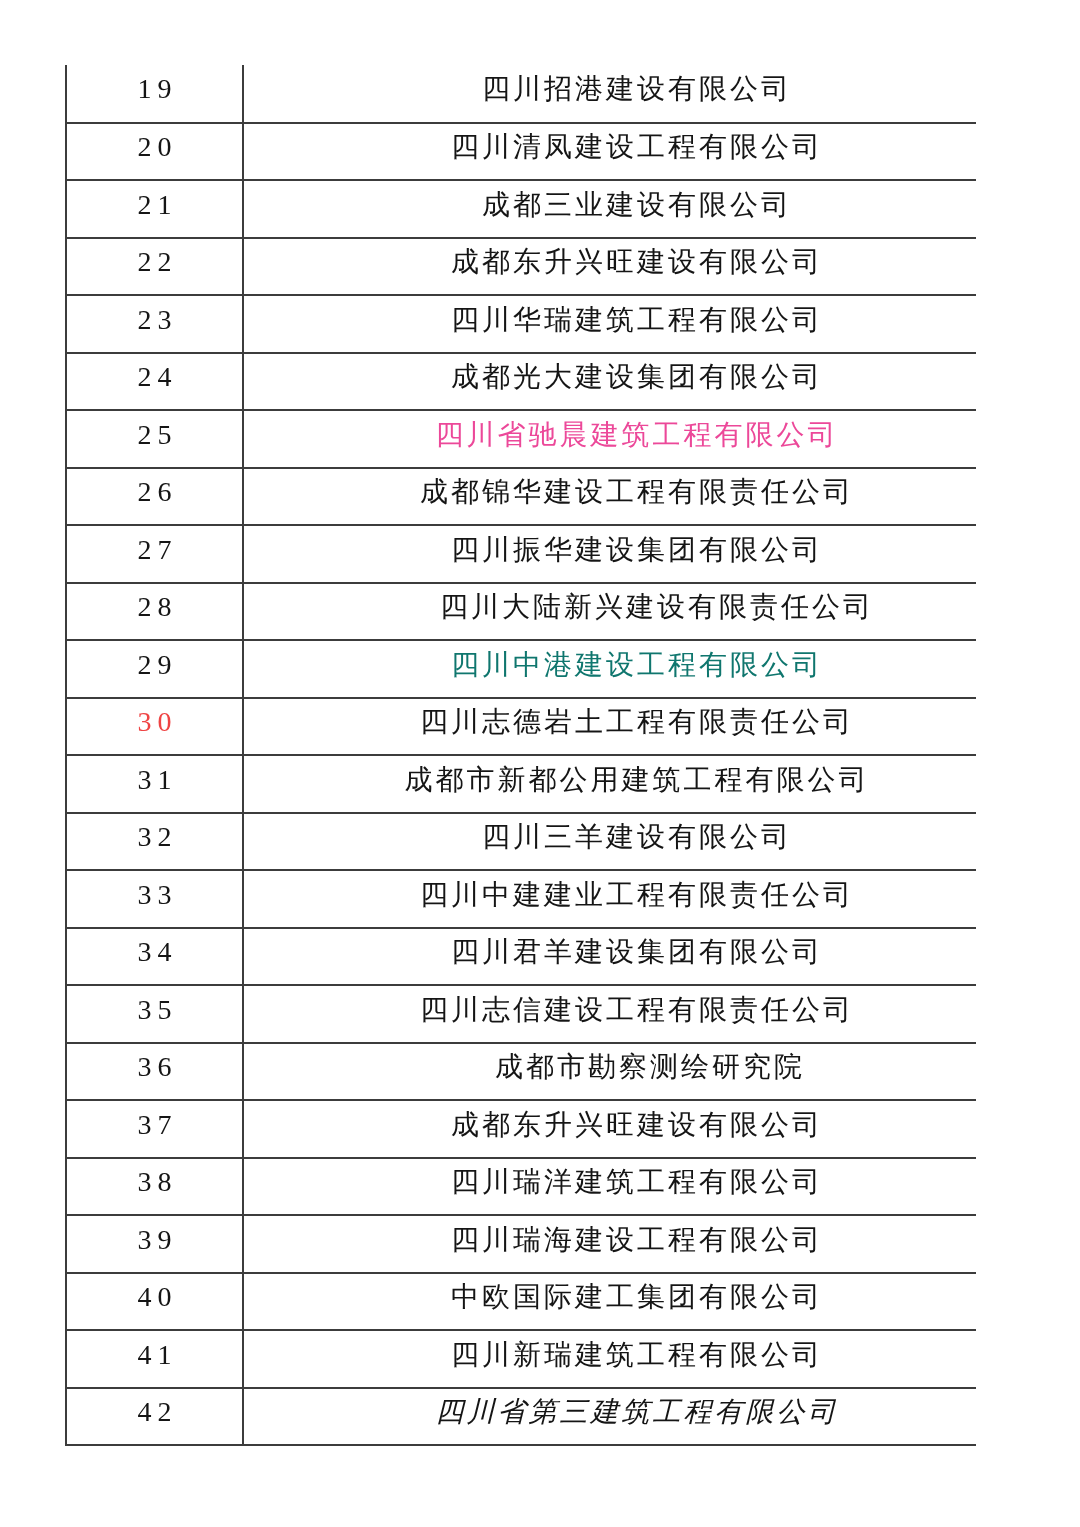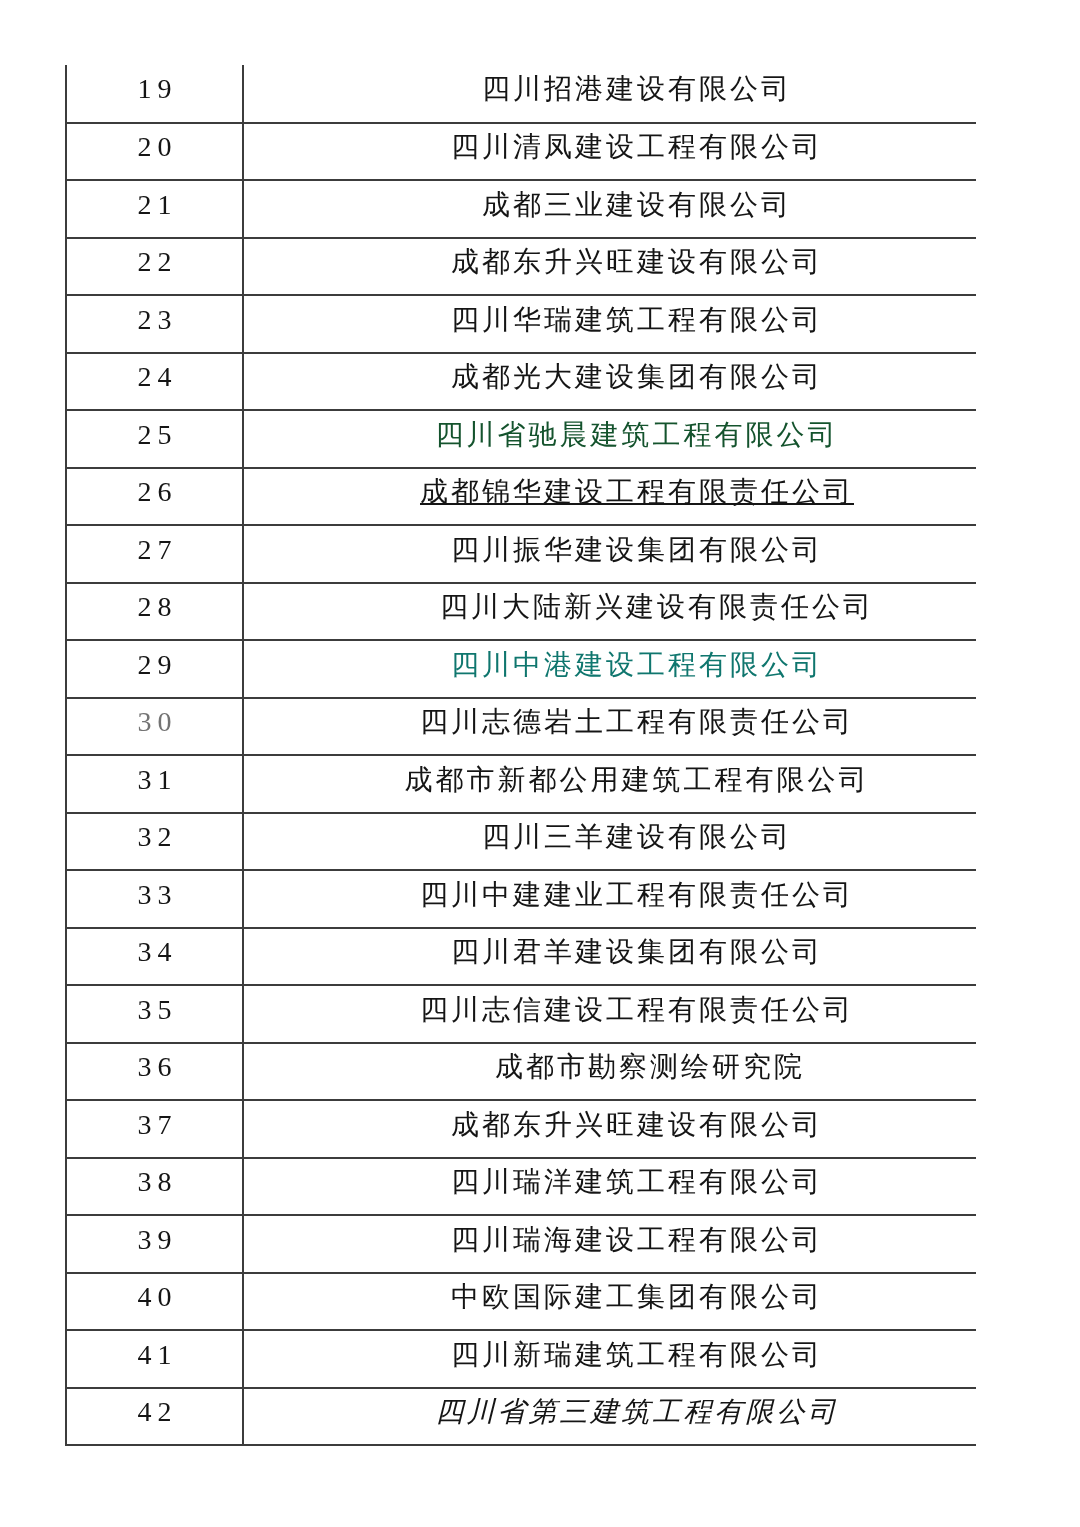--- a/index.html
+++ b/index.html
@@ -86,45 +86,45 @@
       <td class="cell-name" style="border-color: rgb(60, 60, 60); color: rgb(21, 21, 21);">四川华瑞建筑工程有限公司</td>
     </tr>
 
     <tr>
       <td class="cell-no" style="border-color: rgb(60, 60, 60); color: rgb(21, 21, 21);">24</td>
       <td class="cell-name" style="border-color: rgb(60, 60, 60); color: rgb(21, 21, 21);">成都光大建设集团有限公司</td>
     </tr>
 
     <tr>
       <td class="cell-no" style="border-color: rgb(60, 60, 60); color: rgb(21, 21, 21);">25</td>
-      <td class="cell-name" style="border-color: rgb(60, 60, 60); color: #14532d;">四川省驰晨建筑工程有限公司</td>
+      <td class="cell-name" style="border-color: rgb(60, 60, 60); color: #ec4899;">四川省驰晨建筑工程有限公司</td>
     </tr>
 
     <tr>
       <td class="cell-no" style="border-color: rgb(60, 60, 60); color: rgb(21, 21, 21);">26</td>
-      <td class="cell-name" style="border-color: rgb(60, 60, 60); color: rgb(21, 21, 21); text-decoration: underline;">成都锦华建设工程有限责任公司</td>
+      <td class="cell-name" style="border-color: rgb(60, 60, 60); color: rgb(21, 21, 21);">成都锦华建设工程有限责任公司</td>
     </tr>
 
     <tr>
       <td class="cell-no" style="border-color: rgb(60, 60, 60); color: rgb(21, 21, 21);">27</td>
       <td class="cell-name" style="border-color: rgb(60, 60, 60); color: rgb(21, 21, 21);">四川振华建设集团有限公司</td>
     </tr>
 
     <tr>
       <td class="cell-no" style="border-color: rgb(60, 60, 60); color: rgb(21, 21, 21);">28</td>
       <td class="cell-name" style="border-color: rgb(60, 60, 60); color: rgb(21, 21, 21); padding-left: 44px;">四川大陆新兴建设有限责任公司</td>
     </tr>
 
     <tr>
       <td class="cell-no" style="border-color: rgb(60, 60, 60); color: rgb(21, 21, 21);">29</td>
       <td class="cell-name" style="border-color: rgb(60, 60, 60); color: #0f766e;">四川中港建设工程有限公司</td>
     </tr>
 
     <tr>
-      <td class="cell-no" style="border-color: rgb(60, 60, 60); color: #737373; font-family: Liberation Serif, serif;">30</td>
+      <td class="cell-no" style="border-color: rgb(60, 60, 60); color: #ef4444; font-family: Liberation Serif, serif;">30</td>
       <td class="cell-name" style="border-color: rgb(60, 60, 60); color: rgb(21, 21, 21);">四川志德岩土工程有限责任公司</td>
     </tr>
 
     <tr>
       <td class="cell-no" style="border-color: rgb(60, 60, 60); color: rgb(21, 21, 21);">31</td>
       <td class="cell-name" style="border-color: rgb(60, 60, 60); color: rgb(21, 21, 21);">成都市新都公用建筑工程有限公司</td>
     </tr>
 
     <tr>
       <td class="cell-no" style="border-color: rgb(60, 60, 60); color: rgb(21, 21, 21);">32</td>

